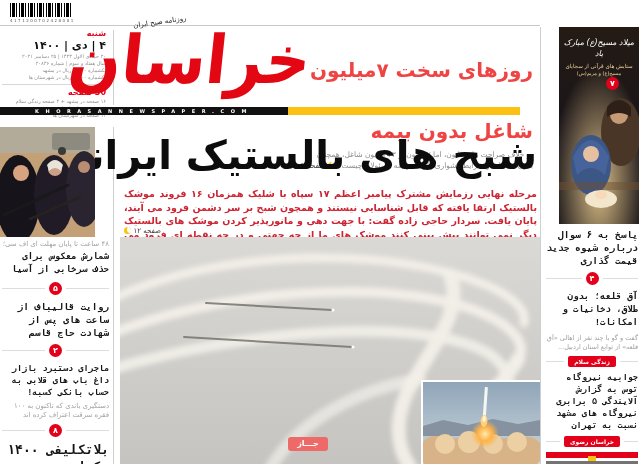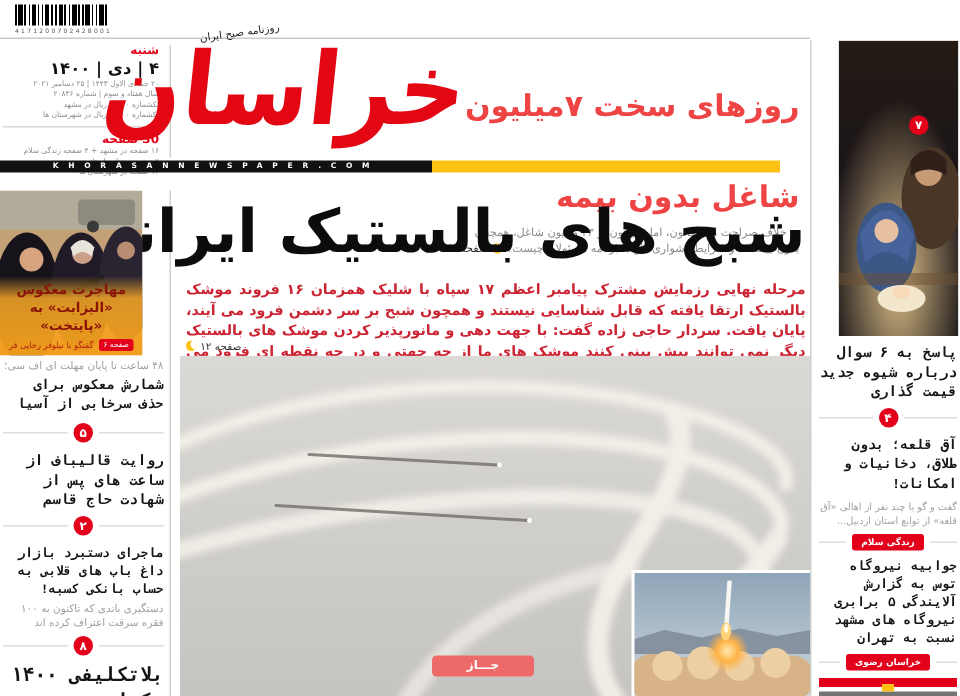--- a/index.html
+++ b/index.html
@@ -59,21 +59,21 @@
   .pc-s{color:#b3220f;font-size:5.5px;margin-top:2px;}
   .pc-badge{display:inline-block;background:#e2001a;color:#fff;font-size:5px;padding:1px 3px;border-radius:2px;margin-left:2px;vertical-align:1px;}
   
   #lead-headline{left:124px;top:128px;width:413px;text-align:right;font-size:40px;font-weight:900;color:#0c0c0c;
      letter-spacing:-1px;line-height:54px;white-space:nowrap;}
   #lead-teaser{left:124px;top:187px;width:413px;font-size:9.5px;line-height:13.5px;color:#cc2433;
      text-align:justify;font-weight:bold;}
   #lead-pageref{left:124px;top:227px;font-size:7px;color:#333;font-weight:bold;}
   
   #missile-photo{left:120px;top:237px;width:420px;height:227px;overflow:hidden;}
-  #photo-watermark{position:absolute;left:168px;top:200px;width:68px;height:14px;background:#ed6a68;border-radius:3px;
+  #photo-watermark{position:absolute;left:168px;top:200px;width:40px;height:14px;background:#ed6a68;border-radius:3px;
      color:#fff;font-size:8px;font-weight:bold;text-align:center;line-height:14px;z-index:3;}
   #inset-photo{position:absolute;left:301px;top:143px;width:119px;height:84px;border-left:2px solid #fff;border-top:2px solid #fff;z-index:2;}
   
 </style>
 </head>
 <body>
 
 <div id="page">
 
   <div class="abs" id="barcode"></div>
@@ -132,20 +132,25 @@
       <ellipse cx="62" cy="105" rx="20" ry="34" fill="#4a3627"></ellipse>
       <circle cx="60" cy="88" r="9" fill="#c59a74"></circle>
       <path d="M48 80 q12 -14 24 0 l0 10 q-12 -8 -24 0 z" fill="#2e2019"></path>
       <ellipse cx="32" cy="138" rx="20" ry="30" fill="#3c5686"></ellipse>
       <path d="M14 130 q18 -34 36 0 l-4 18 q-14 -14 -28 0 z" fill="#46639b"></path>
       <circle cx="32" cy="127" r="8" fill="#e6c0a0"></circle>
       <ellipse cx="42" cy="172" rx="16" ry="9" fill="#f2e6cc"></ellipse>
       <ellipse cx="42" cy="168" rx="6" ry="4" fill="#f8d9b8"></ellipse>
       <rect y="155" width="80" height="8" fill="#6b4f33" opacity="0.5"></rect>
     </svg>
+    <div id="card-text">
+      <div class="card-l1 rtl">میلاد مسیح(ع) مبارک باد</div>
+      <div class="card-l2 rtl">ستایش های قرآنی از سجایای</div>
+      <div class="card-l3 rtl">مسیح(ع) و مریم(س)</div>
+    </div>
     <div class="badge" style="position:absolute;left:47px;top:50px;z-index:3;">۷</div>
   </div>
 
   <div class="abs vline" style="left:113px;top:127px;height:337px;"></div>
   <div class="abs vline" style="left:540px;top:27px;height:437px;"></div>
 
   <div class="abs rtl" id="lead-headline">شبح های بالستیک ایرانی</div>
   <div class="abs rtl" id="lead-teaser">مرحله نهایی رزمایش مشترک پیامبر اعظم ۱۷ سپاه با شلیک همزمان ۱۶ فروند موشک بالستیک ارتقا یافته که قابل شناسایی نیستند و همچون شبح بر سر دشمن فرود می آیند، پایان یافت. سردار حاجی زاده گفت: با جهت دهی و مانورپذیر کردن موشک های بالستیک دیگر نمی توانند پیش بینی کنند موشک های ما از چه جهتی و در چه نقطه ای فرود می آیند</div>
   <div class="abs" id="lead-pageref">
     <span class="moon"></span>
@@ -227,28 +232,20 @@
       <ellipse cx="18" cy="72" rx="22" ry="44" fill="#16131b"></ellipse>
       <ellipse cx="54" cy="68" rx="20" ry="40" fill="#201b26"></ellipse>
       <ellipse cx="84" cy="62" rx="18" ry="38" fill="#2a2431"></ellipse>
       <circle cx="21" cy="46" r="8" fill="#d8a37f"></circle>
       <circle cx="55" cy="42" r="7" fill="#caa089"></circle>
       <circle cx="84" cy="40" r="6" fill="#b98d72"></circle>
       <path d="M47 38 q8 -10 16 0 l-2 6 q-6 -6 -12 0 z" fill="#e8e4da"></path>
       <path d="M4 88 L 68 58" stroke="#191919" stroke-width="3" stroke-linecap="round"></path>
       <path d="M30 92 L 80 70" stroke="#26221f" stroke-width="2.5" stroke-linecap="round"></path>
     </svg>
-    <div id="photo-caption">
-      <div class="pc-t rtl">مهاجرت معکوس</div>
-      <div class="pc-t rtl">«الیزابت» به «پایتخت»</div>
-      <div class="pc-s rtl">
-        <span class="pc-badge">صفحه ۶</span>
-        <span>گفتگو با نیلوفر رجایی فر</span>
-      </div>
-    </div>
   </div>
 
   <div class="abs rtl" style="left:2px;top:240px;width:107px;">
     <div class="col-grey" style="font-size:7px;line-height:9px;">۴۸ ساعت تا پایان مهلت ای اف سی؛</div>
     <div class="col-title" style="font-size:9px;line-height:13px;margin-top:2px;">شمارش معکوس برای حذف سرخابی از آسیا</div>
     <div class="badge-row" style="margin-top:5px;">
         <span class="badge">۵</span>
       </div>
 
     <div class="col-title" style="font-size:9.5px;line-height:13px;margin-top:6px;">روایت قالیباف از ساعت های پس از شهادت حاج قاسم</div>

